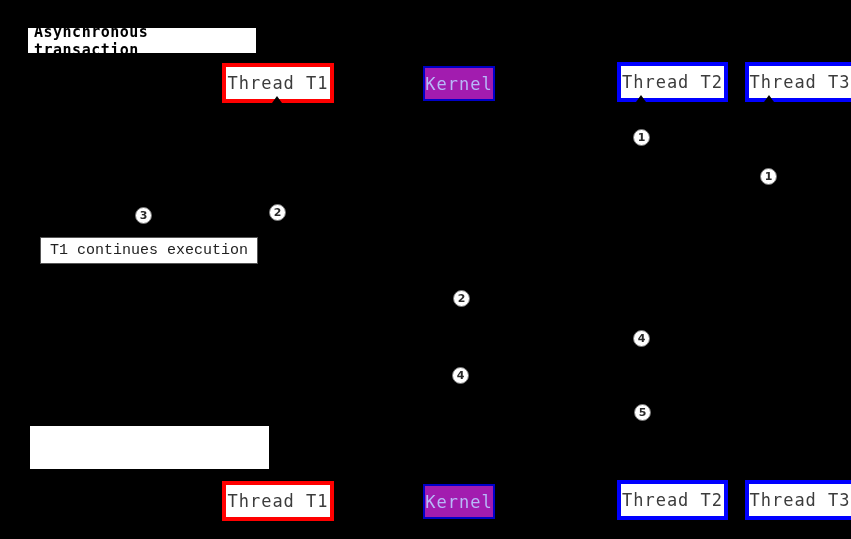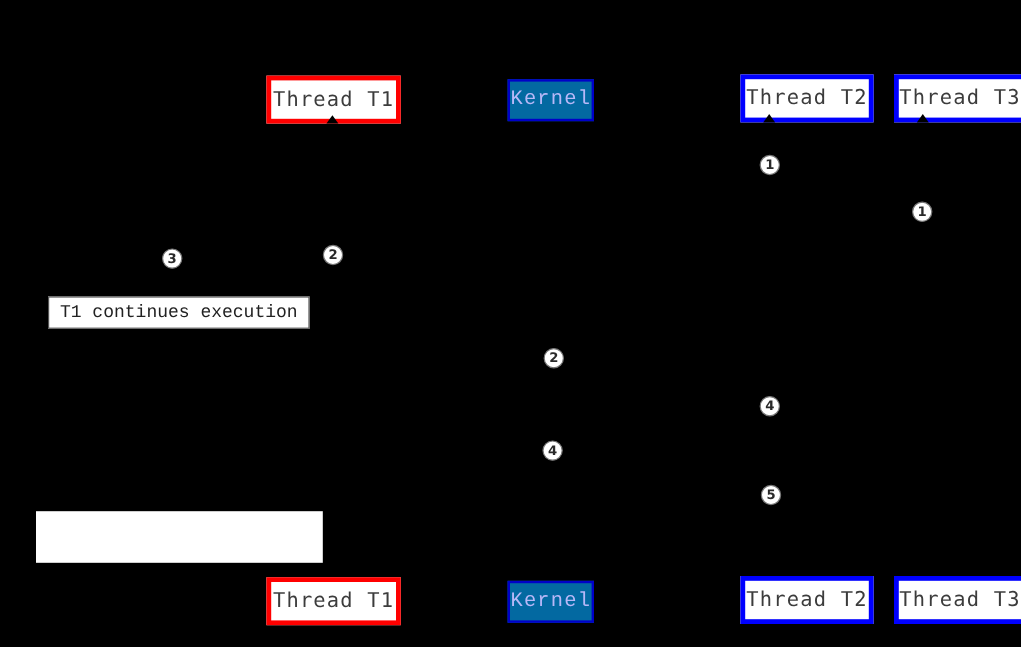--- a/index.html
+++ b/index.html
@@ -14,35 +14,35 @@
     letter-spacing:0.5px;
   }
   .lifeline-box{
     position:absolute;display:flex;align-items:center;justify-content:center;
     box-sizing:border-box;font-size:17px;letter-spacing:1px;color:#3c3c3c;
     background:#ffffff;
   }
   .lifeline-box.red{border:4px solid #ff0000;}
   .lifeline-box.blue{border:4px solid #0000ff;margin-left:30px;}
   .lifeline-box.kernel{
-    background:#0369a1;border:2px solid #0000c8;color:#b8b8f8;letter-spacing:1px;font-family:Liberation Mono, monospace;
+    background:#a21caf;border:2px solid #0000c8;color:#b8b8f8;letter-spacing:1px;
   }
   
   .t1-top{left:222px;top:63px;width:112px;height:40px;}
   .kernel-top{left:423px;top:66px;width:72px;height:35px;}
   .t2-top{left:587px;top:62px;width:111px;height:40px;}
   .t3-top{left:715px;top:62px;width:110px;height:40px;}
   
   .t1-bottom{left:222px;top:481px;width:112px;height:40px;}
   .kernel-bottom{left:423px;top:484px;width:72px;height:35px;}
   .t2-bottom{left:587px;top:480px;width:111px;height:40px;}
   .t3-bottom{left:715px;top:480px;width:110px;height:40px;}
 
   .note-box{
-    position:absolute;left:40px;top:247px;width:218px;height:27px;
+    position:absolute;left:40px;top:237px;width:218px;height:27px;
     background:#ffffff;border:1px solid #555555;box-sizing:border-box;
     color:#222222;font-family:"Liberation Mono",monospace;font-size:15px;
     display:flex;align-items:center;justify-content:center;white-space:nowrap;
   }
   .blank-box{
     position:absolute;left:30px;top:426px;width:239px;height:43px;
     background:#ffffff;
   }
   .marker{
     position:absolute;width:17px;height:17px;border-radius:50%;
@@ -54,20 +54,21 @@
   .arrowhead{position:absolute;width:0;height:0;
     border-left:5px solid transparent;border-right:5px solid transparent;}
   .arrowhead.up{border-bottom:7px solid #000000;}
   .arrowhead.down{border-top:7px solid #000000;}
 </style>
 </head>
 <body>
 
 <div class="canvas">
 
+  <div class="title-box">Asynchronous transaction</div>
 
   <div class="lifeline-box red t1-top">Thread T1</div>
   <div class="lifeline-box kernel kernel-top">Kernel</div>
   <div class="lifeline-box blue t2-top">Thread T2</div>
   <div class="lifeline-box blue t3-top">Thread T3</div>
 
   <div class="arrowhead up" style="left:272px;top:96px;"></div>
   <div class="arrowhead up" style="left:636px;top:95px;"></div>
   <div class="arrowhead up" style="left:764px;top:95px;"></div>
 

